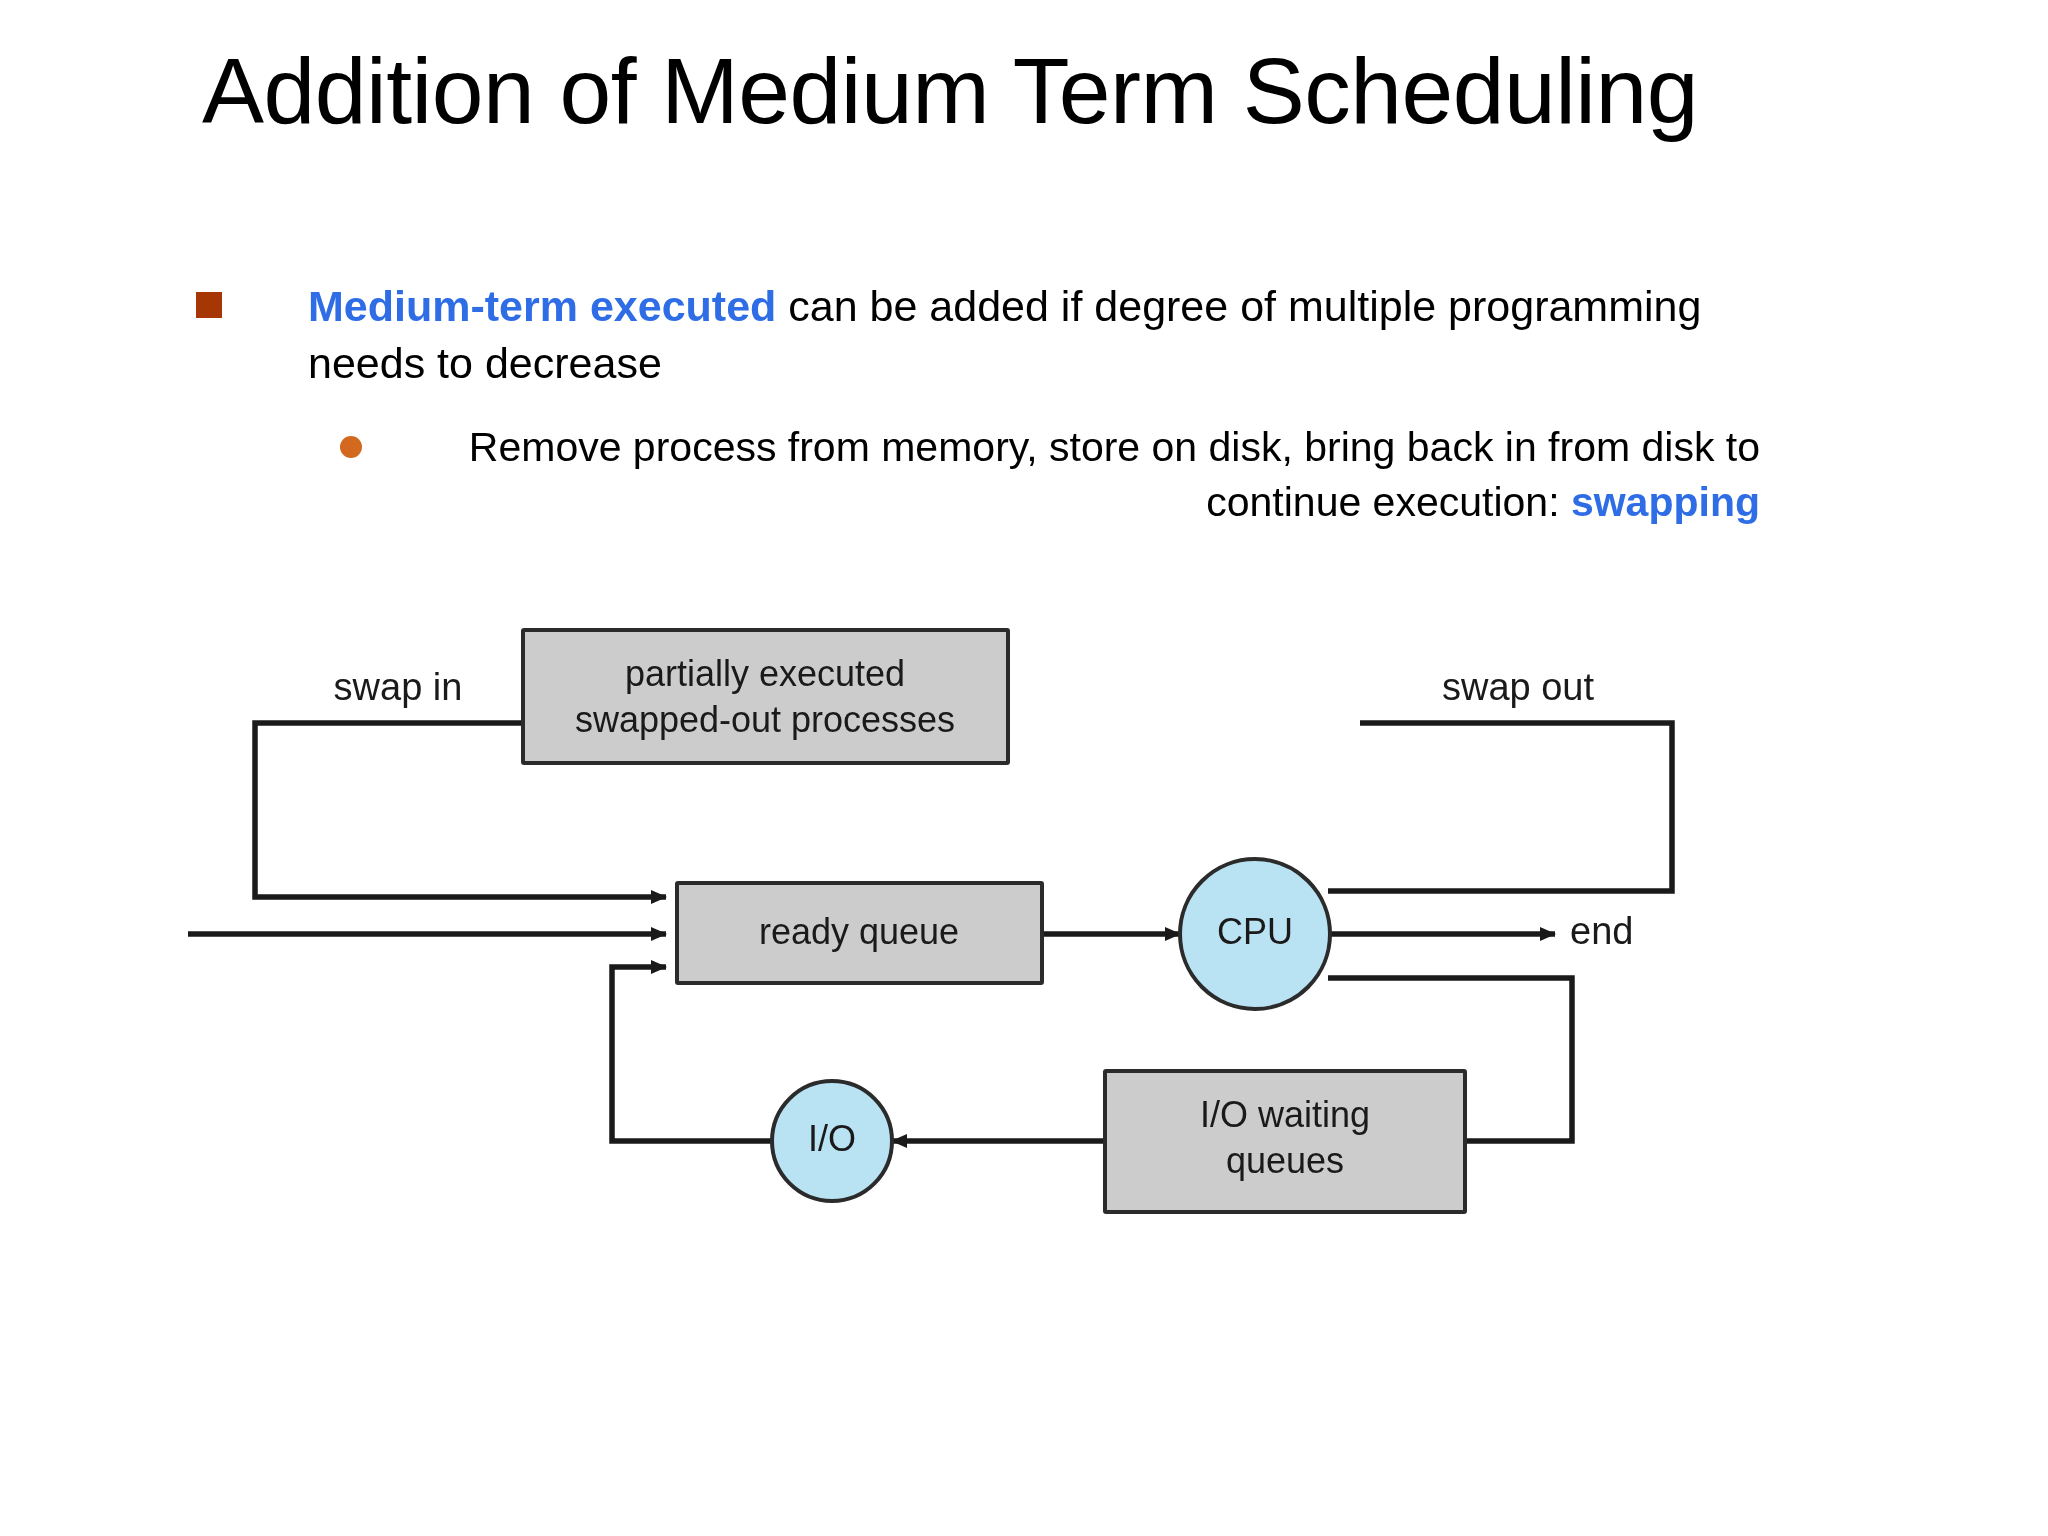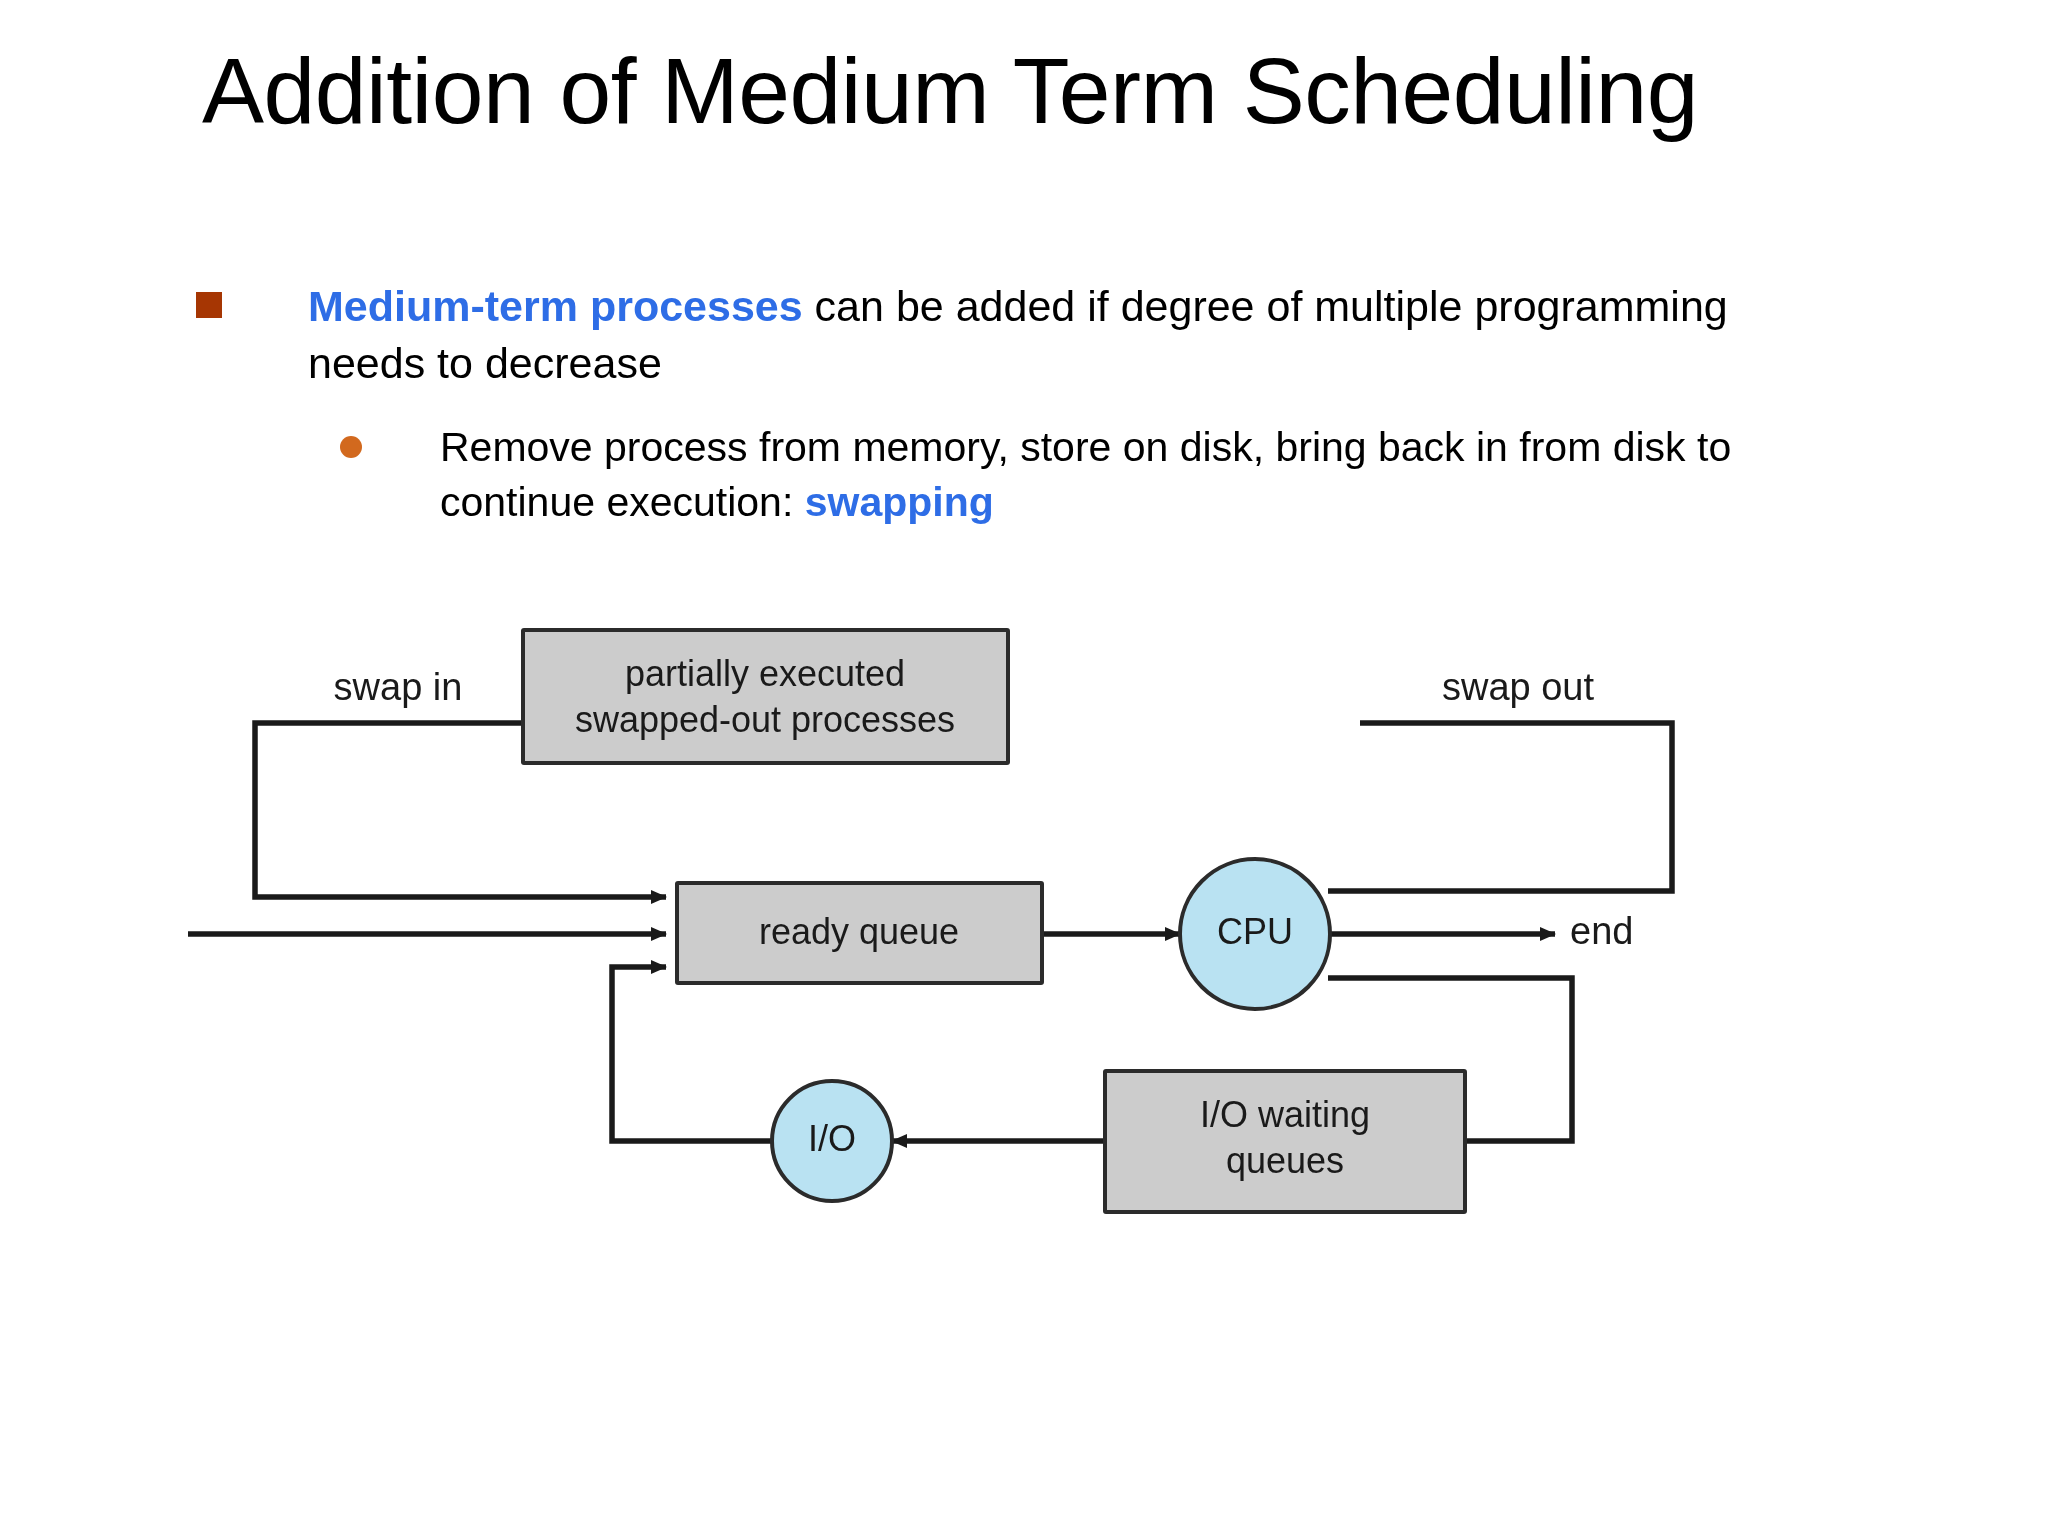--- a/index.html
+++ b/index.html
@@ -51,20 +51,21 @@
     font-size: 43px;
     line-height: 1.32;
     color: #000000;
   }
 
   .bullet-l2 {
     position: absolute;
     left: 340px;
     top: 420px;
     width: 1420px;
+    text-align: right;
   }
   .bullet-l2 .marker {
     position: absolute;
     left: 0px;
     top: 16px;
     width: 22px;
     height: 22px;
     border-radius: 50%;
     background: #d2691e;
   }
@@ -132,21 +133,21 @@
     stroke-linecap: butt;
   }
 </style>
 </head>
 <body>
 
 <div class="slide-title">Addition of Medium Term Scheduling</div>
 
 <div class="bullet-l1">
   <span class="marker"></span>
-  <span class="text"><span class="hl-blue">Medium-term processes</span><span>  can be added if degree of multiple programming needs to decrease</span></span>
+  <span class="text"><span class="hl-blue">Medium-term executed</span><span>  can be added if degree of multiple programming needs to decrease</span></span>
 </div>
 
 <div class="bullet-l2">
   <span class="marker"></span>
   <span class="text"><span>Remove process from memory, store on disk, bring back in from disk to continue execution: </span><span class="hl-blue">swapping</span></span>
 </div>
 
 <div id="diagram-wrap">
 <svg id="diagram-svg" viewBox="0 0 1720 620" xmlns="http://www.w3.org/2000/svg">
 

